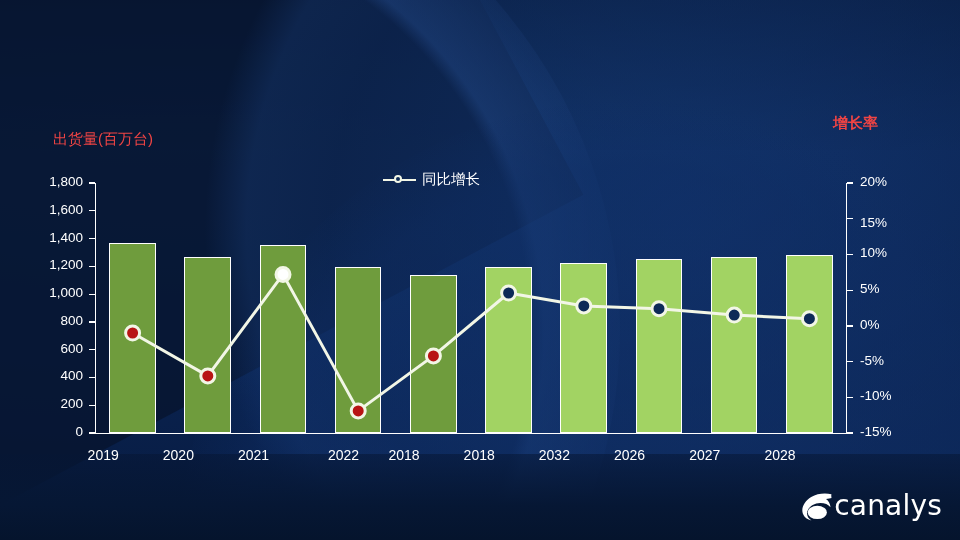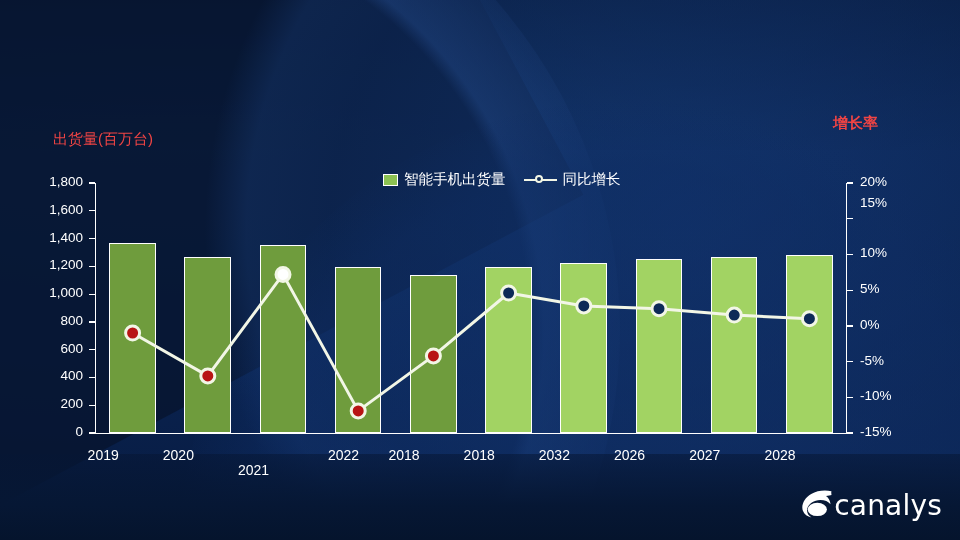--- a/index.html
+++ b/index.html
@@ -75,21 +75,21 @@
   .legend{position:absolute;left:383px;top:170px;display:flex;align-items:center;gap:18px;}
   .lg-item{display:flex;align-items:center;gap:6px;color:#ffffff;font-size:14.5px;white-space:nowrap;}
   .lg-swatch{width:15px;height:12px;background:#8cc152;border:1px solid #ffffff;box-sizing:border-box;}
   .lg-line{position:relative;width:33px;height:12px;}
   .lg-line::before{content:"";position:absolute;left:0;top:5px;width:33px;height:2.4px;background:#f2f6e6;}
   .lg-line::after{content:"";position:absolute;left:11px;top:1px;width:8px;height:8px;border-radius:50%;
     background:#0d2a57;border:2.4px solid #f2f6e6;box-sizing:border-box;}
 
   
   #source{position:absolute;left:18px;top:497px;color:#ffffff;font-size:12.5px;}
-  .logo{position:absolute;right:18px;top:489px;display:flex;align-items:flex-start;}
+  .logo{position:absolute;right:18px;top:489px;display:flex;align-items:flex-end;}
   .logo-word{color:#ffffff;font-size:28px;letter-spacing:.2px;font-family:"DejaVu Sans",sans-serif;}
 
   svg{display:block;}
 </style>
 </head>
 <body>
 
 <div id="root">
 
   <div class="bg-base"></div>
@@ -98,24 +98,20 @@
   <div class="bg-swoosh1"></div>
   <div class="bg-swoosh2"></div>
   <div class="bg-swoosh3"></div>
   <div class="bg-bottom"></div>
 
 
   <div class="axis-title" id="left-axis-title">出货量(百万台)</div>
   <div class="axis-title" id="right-axis-title">增长率</div>
 
   <div class="legend">
-    <div class="lg-item">
-      <span class="lg-swatch"></span>
-      <span>智能手机出货量</span>
-    </div>
     <div class="lg-item">
       <span class="lg-line"></span>
       <span>同比增长</span>
     </div>
   </div>
 
   <div class="axis-line" id="y-axis-left"></div>
   <div class="axis-line" id="y-axis-right"></div>
   <div class="axis-line" id="x-axis"></div>
 
@@ -153,39 +149,39 @@
       <div class="ylab ylab-l" style="top: 201.778px;">1,600</div>
       <div class="ylab ylab-l" style="top: 174px;">1,800</div>
     </div>
   <div id="labels-right">
       <div class="ylab-r" style="top: 424px;">-15%</div>
       <div class="ylab-r" style="top: 388.286px;">-10%</div>
       <div class="ylab-r" style="top: 352.571px;">-5%</div>
       <div class="ylab-r" style="top: 316.857px;">0%</div>
       <div class="ylab-r" style="top: 281.143px;">5%</div>
       <div class="ylab-r" style="top: 245.429px;">10%</div>
-      <div class="ylab-r" style="top: 195px;">15%</div>
+      <div class="ylab-r" style="top: 215px;">15%</div>
       <div class="ylab-r" style="top: 174px;">20%</div>
     </div>
   <div id="bars">
       <div class="bar hist" title="2019: 1371" style="left: 109.288px; top: 242.583px; width: 46.624px; height: 190.417px;"></div>
       <div class="bar hist" title="2020: 1264" style="left: 184.488px; top: 257.444px; width: 46.624px; height: 175.556px;"></div>
       <div class="bar hist" title="2021: 1355" style="left: 259.688px; top: 244.806px; width: 46.624px; height: 188.194px;"></div>
       <div class="bar hist" title="2022: 1192" style="left: 334.888px; top: 267.444px; width: 46.624px; height: 165.556px;"></div>
       <div class="bar hist" title="2023: 1141" style="left: 410.088px; top: 274.528px; width: 46.624px; height: 158.472px;"></div>
       <div class="bar fcst" title="2024: 1192" style="left: 485.288px; top: 267.444px; width: 46.624px; height: 165.556px;"></div>
       <div class="bar fcst" title="2025: 1225" style="left: 560.488px; top: 262.861px; width: 46.624px; height: 170.139px;"></div>
       <div class="bar fcst" title="2026: 1253" style="left: 635.688px; top: 258.972px; width: 46.624px; height: 174.028px;"></div>
       <div class="bar fcst" title="2027: 1269" style="left: 710.888px; top: 256.75px; width: 46.624px; height: 176.25px;"></div>
       <div class="bar fcst" title="2028: 1281" style="left: 786.088px; top: 255.083px; width: 46.624px; height: 177.917px;"></div>
     </div>
   <div id="xlabels">
       <div class="xlab" style="left: 87.6px;">2019</div>
       <div class="xlab" style="left: 162.8px;">2020</div>
-      <div class="xlab" style="left: 238px; margin-top: 15px;">2021</div>
+      <div class="xlab" style="left: 238px;">2021</div>
       <div class="xlab" style="left: 328px;">2022</div>
       <div class="xlab" style="left: 388.4px;">2018</div>
       <div class="xlab" style="left: 463.6px;">2018</div>
       <div class="xlab" style="left: 538.8px;">2032</div>
       <div class="xlab" style="left: 614px;">2026</div>
       <div class="xlab" style="left: 689.2px;">2027</div>
       <div class="xlab" style="left: 764.4px;">2028</div>
     </div>
   <svg id="line-layer" width="960" height="540" style="position:absolute;left:0;top:0;pointer-events:none">
       <path d="M 132.6 333.0 L 207.8 375.9 L 283.0 274.4 L 358.2 410.9 L 433.4 355.9 L 508.6 293.0 L 583.8 305.9 L 659.0 308.7 L 734.2 315.1 L 809.4 318.7" fill="none" stroke="#f2f6e6" stroke-width="3" stroke-linejoin="round"></path>

